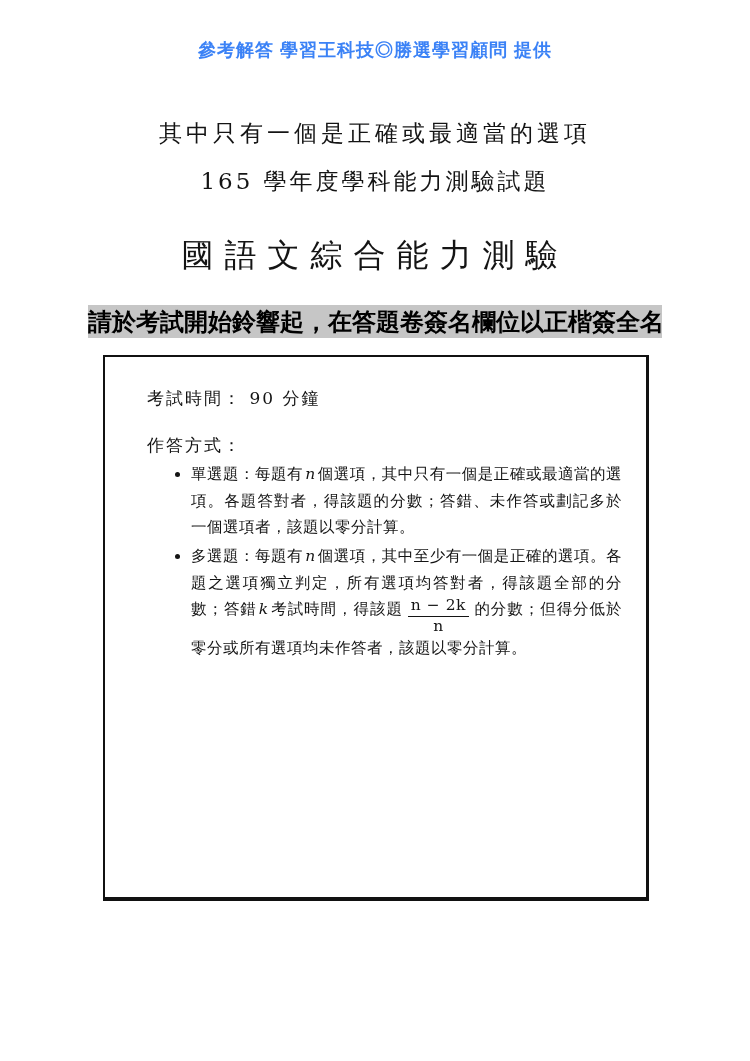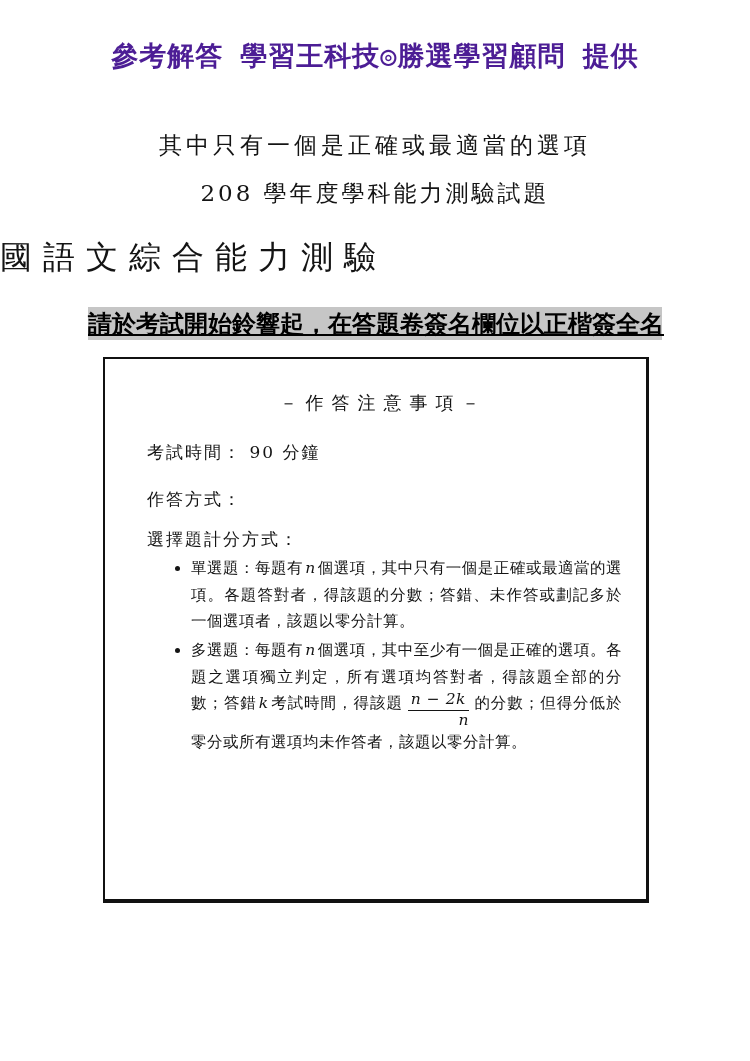--- a/index.html
+++ b/index.html
@@ -3,41 +3,40 @@
 <meta charset="utf-8">
 <style>
   html,body{margin:0;padding:0;}
   body{
     width:750px;height:1061px;background:#ffffff;color:#141414;
     font-family:"DejaVu Serif","Liberation Serif",serif;
     position:relative;overflow:hidden;
   }
   .provider-line{
     margin-top:38px;text-align:center;
-    font-family:Liberation Mono, monospace;
-    font-weight:bold;font-size:27px;letter-spacing:1px;color:#4c1d95;
+    font-family:Liberation Sans, sans-serif;
+    font-weight:bold;font-size:18px;letter-spacing:1px;color:#3b82f6;
   }
   .org-title{
     margin-top:56px;text-align:center;
     font-size:23px;letter-spacing:4px;
   }
   .year-title{
     margin-top:17px;text-align:center;
     font-size:23px;letter-spacing:3px;
   }
   .subject-title{
-    margin-top:27px;
+    margin-top:37px;text-align:center;
     font-size:32px;letter-spacing:11px;font-weight:500;
   }
   .banner{
     margin:27px 0 0 88px;width:574px;height:33px;line-height:33px;
     background:#c6c6c6;text-align:right;
     font-weight:bold;font-size:24px;letter-spacing:0px;color:#000;
     white-space:nowrap;
-    text-decoration:underline;
   }
   .notice-box{
     box-sizing:border-box;
     margin:17px 0 0 103px;width:546px;height:546px;
     border:2px solid #111;border-right-width:3px;border-bottom-width:4px;
     padding:30px 24px 0 40px;background:#fff;
   }
   .box-heading{
     text-align:center;font-size:18px;letter-spacing:8px;margin:2px 0 26px 0;
   }
@@ -49,49 +48,47 @@
   }
   ul.notes{
     margin:2px 0 16px 0;padding:0 0 0 46px;
   }
   ul.notes li{
     font-size:15.5px;line-height:1.72;text-align:justify;
     letter-spacing:0.5px;margin-bottom:2px;
   }
   .var{font-style:italic;padding:0 2px;font-family:"DejaVu Serif","Liberation Serif",serif;}
   .fraction{
-    display:inline-block;vertical-align:-1.05em;text-align:right;
-    margin:0 5px;font-style:italic;line-height:1.15;
+    display:inline-block;vertical-align:-1.05em;text-align:center;
+    margin:0 5px;line-height:1.15;
   }
   .fraction .num{display:block;border-bottom:1.5px solid #141414;padding:0 3px 1px;}
   .fraction .den{display:block;padding-top:1px;}
 </style>
 </head>
 <body>
 
 <div class="provider-line">參考解答 學習王科技◎勝選學習顧問 提供</div>
 
 <div class="org-title">其中只有一個是正確或最適當的選項</div>
 
-<div class="year-title">208 學年度學科能力測驗試題</div>
+<div class="year-title">165 學年度學科能力測驗試題</div>
 
 <div class="subject-title">國語文綜合能力測驗</div>
 
 <div class="banner">請於考試開始鈴響起，在答題卷簽名欄位以正楷簽全名</div>
 
 <div class="notice-box">
 
-  <div class="box-heading">－作答注意事項－</div>
 
   <div class="exam-time">考試時間： 90 分鐘</div>
 
   <div class="section-title">作答方式：</div>
 
 
-  <div class="section-title">選擇題計分方式：</div>
 
   <ul class="notes">
     <li>
       <span>單選題：每題有</span><span class="var">n</span><span>個選項，其中只有一個是正確或最適當的選項。各題答對者，得該題的分數；答錯、未作答或劃記多於一個選項者，該題以零分計算。</span>
     </li>
     <li>
       <span>多選題：每題有</span><span class="var">n</span><span>個選項，其中至少有一個是正確的選項。各題之選項獨立判定，所有選項均答對者，得該題全部的分數；答錯</span><span class="var">k</span><span>考試時間，得該題</span><span class="fraction"><span class="num">n − 2k</span><span class="den">n</span></span><span>的分數；但得分低於零分或所有選項均未作答者，該題以零分計算。</span>
     </li>
   </ul>
 

